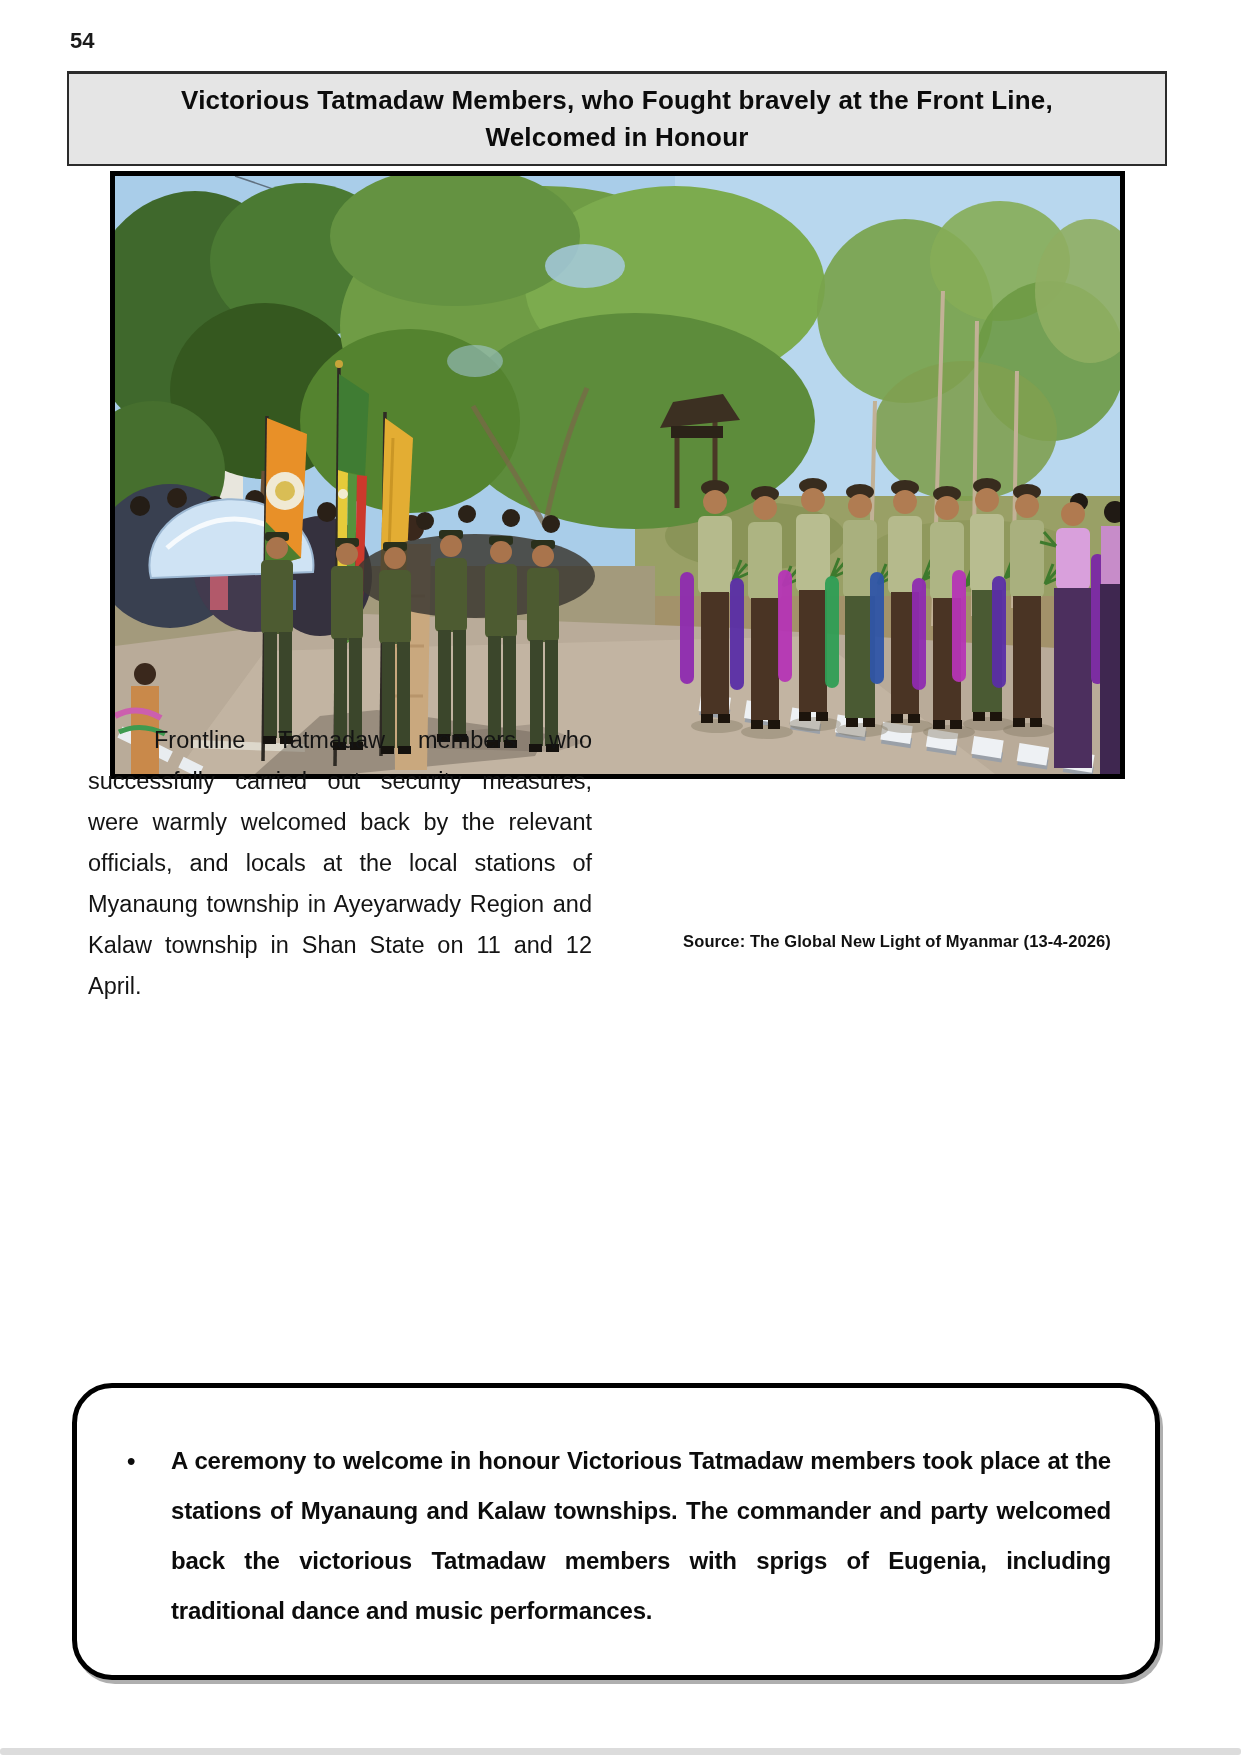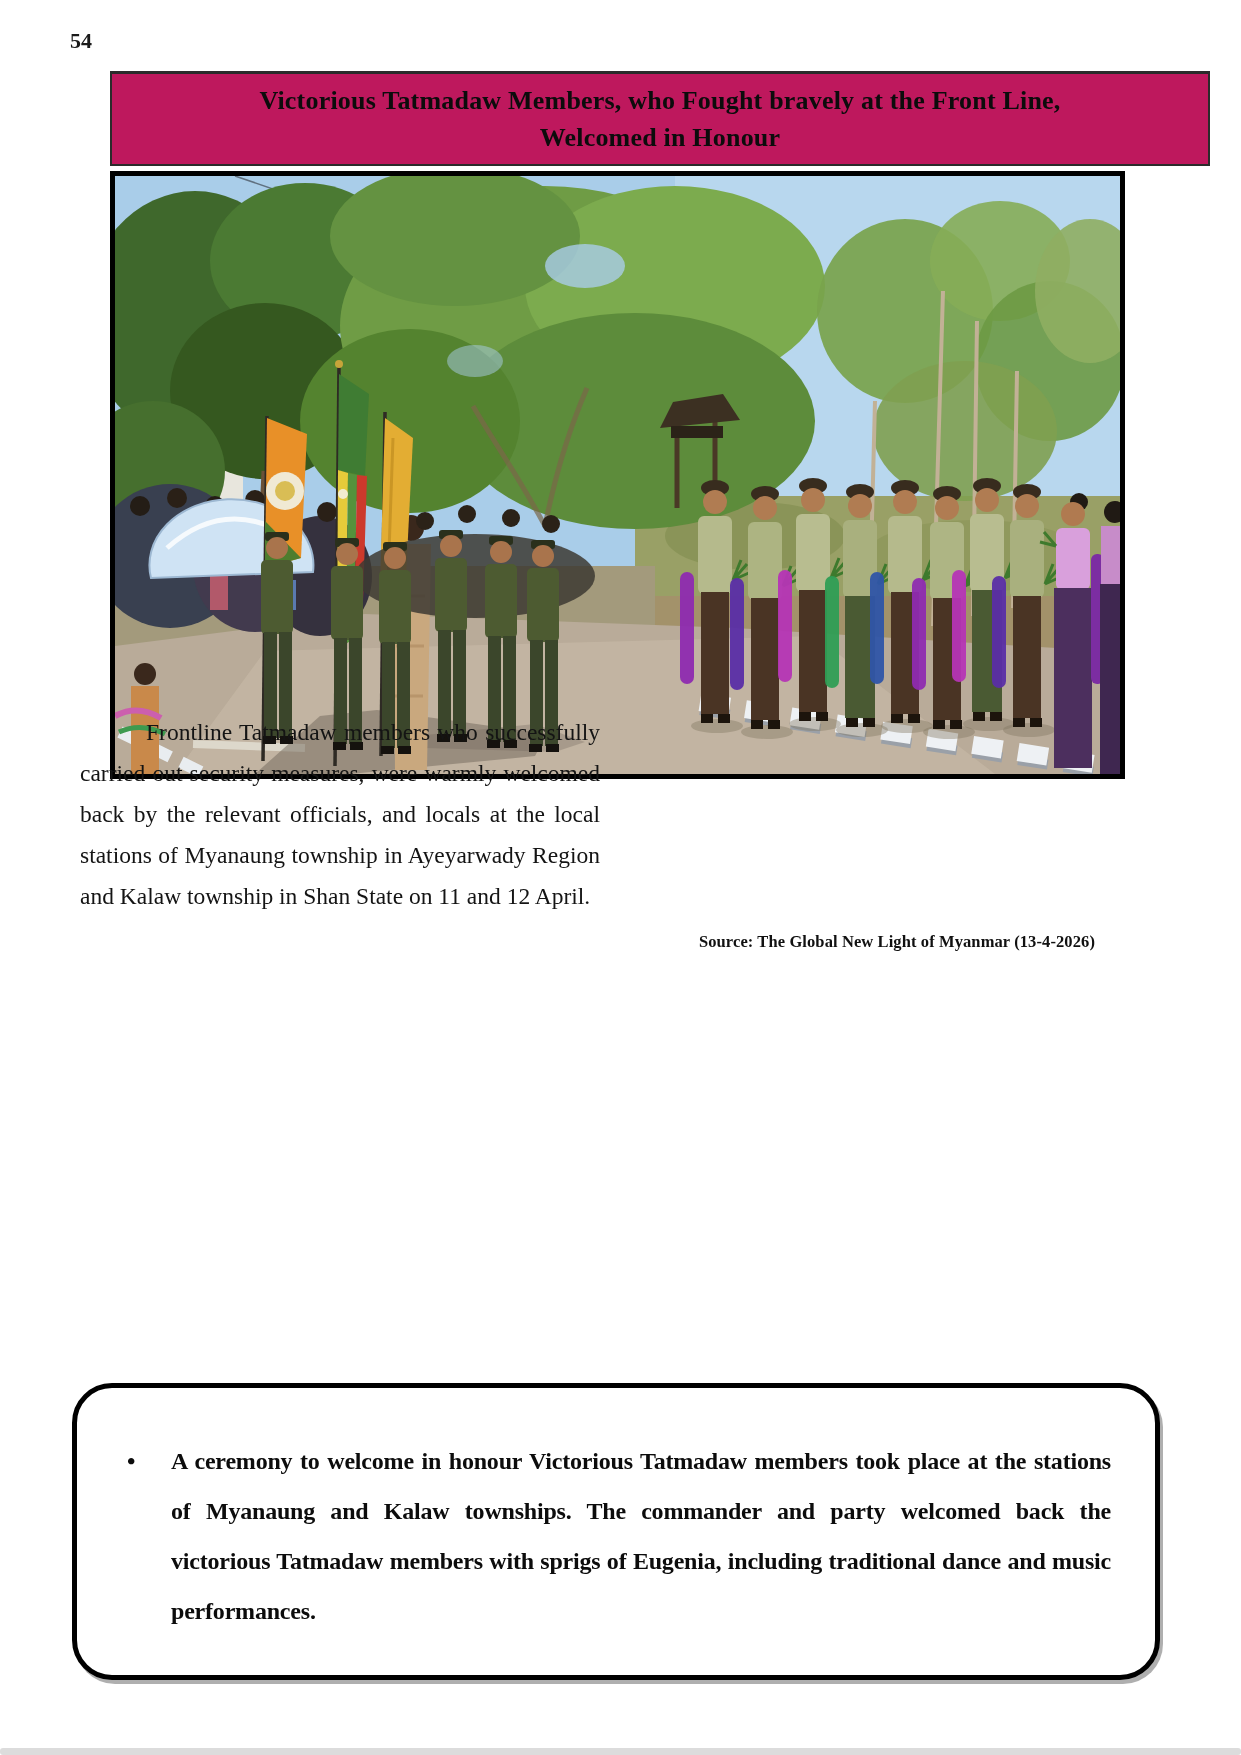--- a/index.html
+++ b/index.html
@@ -1,52 +1,51 @@
 <!DOCTYPE html>
 <html><head>
 <meta charset="utf-8">
 <style>
   html,body{margin:0;padding:0;background:#ffffff;}
   .page{
     position:relative;
     width:1241px;height:1755px;
     background:#ffffff;
-    font-family:Liberation Serif, serif;
+    font-family:Liberation Sans, sans-serif;
     color:#111;
     overflow:hidden;
   }
   .page-number{
     position:absolute;left:70px;top:28px;
     font-size:22px;font-weight:bold;color:#1a1a1a;
   }
   .banner{
     position:absolute;left:67px;top:71px;width:1100px;height:95px;
-    background:#be185d;
+    background:#e5e5e5;
     border:2px solid #2b2b2b;border-top-width:3px;
     box-sizing:border-box;
     display:flex;flex-direction:column;align-items:center;justify-content:center;
     text-align:center;
-    margin-left:43px;
   }
   .banner-line{
     font-size:26px;font-weight:bold;line-height:37px;color:#0c0c0c;
     letter-spacing:0.2px;
   }
   .photo-frame{
     position:absolute;left:110px;top:171px;width:1015px;height:608px;
     border:5px solid #000;box-sizing:border-box;background:#b7aa98;
   }
   .photo-frame svg{display:block;width:100%;height:100%;}
   .col{
     position:absolute;top:712px;width:520px;
     font-size:23.5px;line-height:41px;text-align:justify;color:#141414;
   }
   .col-left{left:80px;}
   .col-right{left:637px;}
-  .col p{margin:0;}
+  .col p{margin:8px;}
   .col p.indent{text-indent:66px;}
   .col p + p{margin-top:12px;}
   .source-line{
     position:absolute;left:637px;top:932px;width:520px;
     font-size:16.5px;font-weight:bold;text-align:center;color:#111;
     letter-spacing:0.1px;
   }
   .summary-box{
     position:absolute;left:72px;top:1383px;width:1088px;height:297px;
     border:5px solid #000;border-radius:40px;

